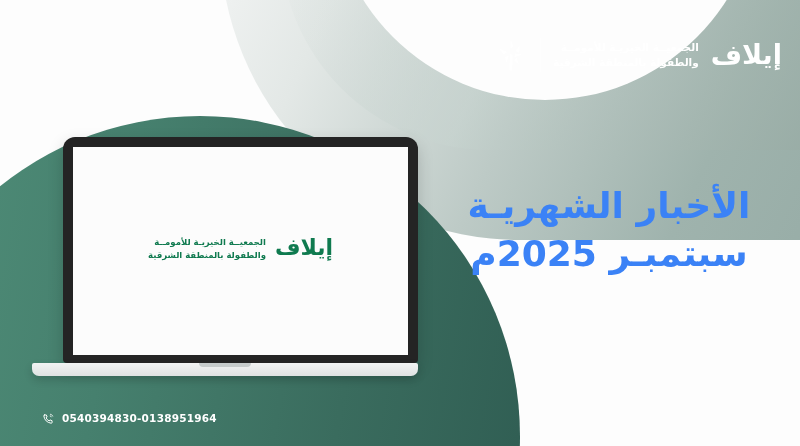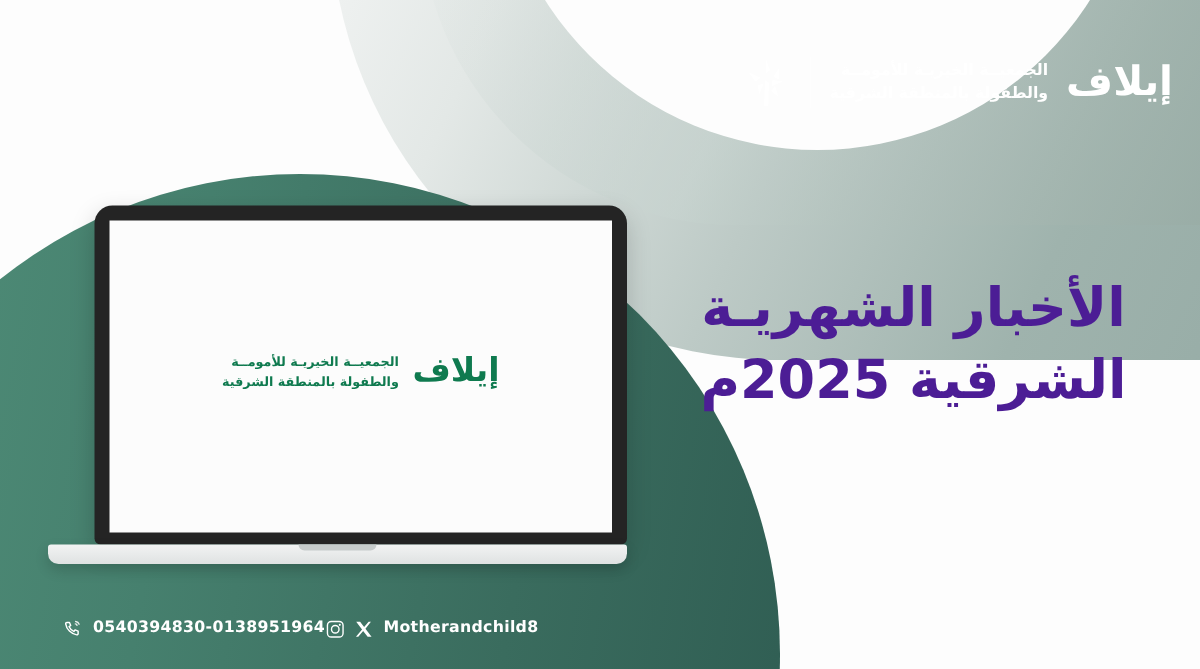--- a/index.html
+++ b/index.html
@@ -84,21 +84,21 @@
     text-align:right;
   }
   .brand-mark { width:34px; height:34px; flex:none; }
 
   
   .headline {
     position:absolute;
     top:182px; right:26px;
     width:330px;
     text-align:center;
-    color:#4c1d95;
+    color:#3b82f6;
     z-index:6;
     direction:rtl;
   }
   .headline .line {
     font-size:36px;
     font-weight:700;
     line-height:1.33;
     letter-spacing:0px;
     white-space:nowrap;
   }
@@ -207,21 +207,21 @@
           <path d="M16.0 15.5 L18.6 17.0 L18.2 32.6 L15.4 32.6 Z"></path>
           <path d="M11.2 19.0 L15.0 17.6 L12.2 25.0 Z"></path>
           <path d="M22.6 19.4 L25.0 26.6 L20.2 22.6 Z"></path>
         </g>
       </svg>
     </span>
   </div>
 
   <div class="headline">
     <div class="line">الأخبار الشهريـة</div>
-    <div class="line">الشرقية 2025م</div>
+    <div class="line">سبتمبـر 2025م</div>
   </div>
 
   <div class="laptop">
     <div class="lid">
       <div class="screen">
         <div class="screen-logo">
           <span class="screen-word">إيلاف</span>
           <span class="screen-tag">
             <span style="display:block">الجمعيــة الخيريـة للأمومــة</span>
             <span style="display:block">والطفولة بالمنطقة الشرقية</span>
@@ -238,34 +238,17 @@
       <span class="ic">
         <svg viewBox="0 0 16 16" width="13" height="13" fill="none" stroke="#ffffff" stroke-width="1.2" stroke-linecap="round" stroke-linejoin="round" aria-hidden="true">
           <path d="M3.2 2.4h2.1l1 2.5-1.3 1a8 8 0 0 0 3.9 3.9l1-1.3 2.5 1v2.1c0 .6-.5 1.1-1.1 1A11 11 0 0 1 2.2 3.5c0-.6.4-1.1 1-1.1z"></path>
           <path d="M10.4 1.6c1.4.2 2.4 1 2.8 2.2" opacity=".85"></path>
           <path d="M10.1 3.6c.7.1 1.2.5 1.4 1.1" opacity=".85"></path>
         </svg>
       </span>
       <span class="c-text">0540394830-0138951964</span>
     </div>
 
-    <div class="c-item">
-      <span class="c-icons">
-        <span class="ic">
-          <svg viewBox="0 0 16 16" width="13" height="13" fill="none" stroke="#ffffff" stroke-width="1.15" aria-hidden="true">
-            <rect x="1.6" y="1.6" width="12.8" height="12.8" rx="3.2"></rect>
-            <circle cx="8" cy="8" r="3.1"></circle>
-            <circle cx="11.7" cy="4.4" r=".85" fill="#ffffff" stroke="none"></circle>
-          </svg>
-        </span>
-        <span class="ic">
-          <svg viewBox="0 0 16 16" width="13" height="13" aria-hidden="true">
-            <path d="M1.8 1.8h3.2l3.3 4.4 3.7-4.4h1.9L9.4 7.5l5 6.7h-3.2L7.5 9.4l-4 4.8H1.6l5-5.9z" fill="#ffffff"></path>
-          </svg>
-        </span>
-      </span>
-      <span class="c-text">Motherandchild8</span>
-    </div>
 
 
   </div>
 
 </div>
 
 </body></html>

